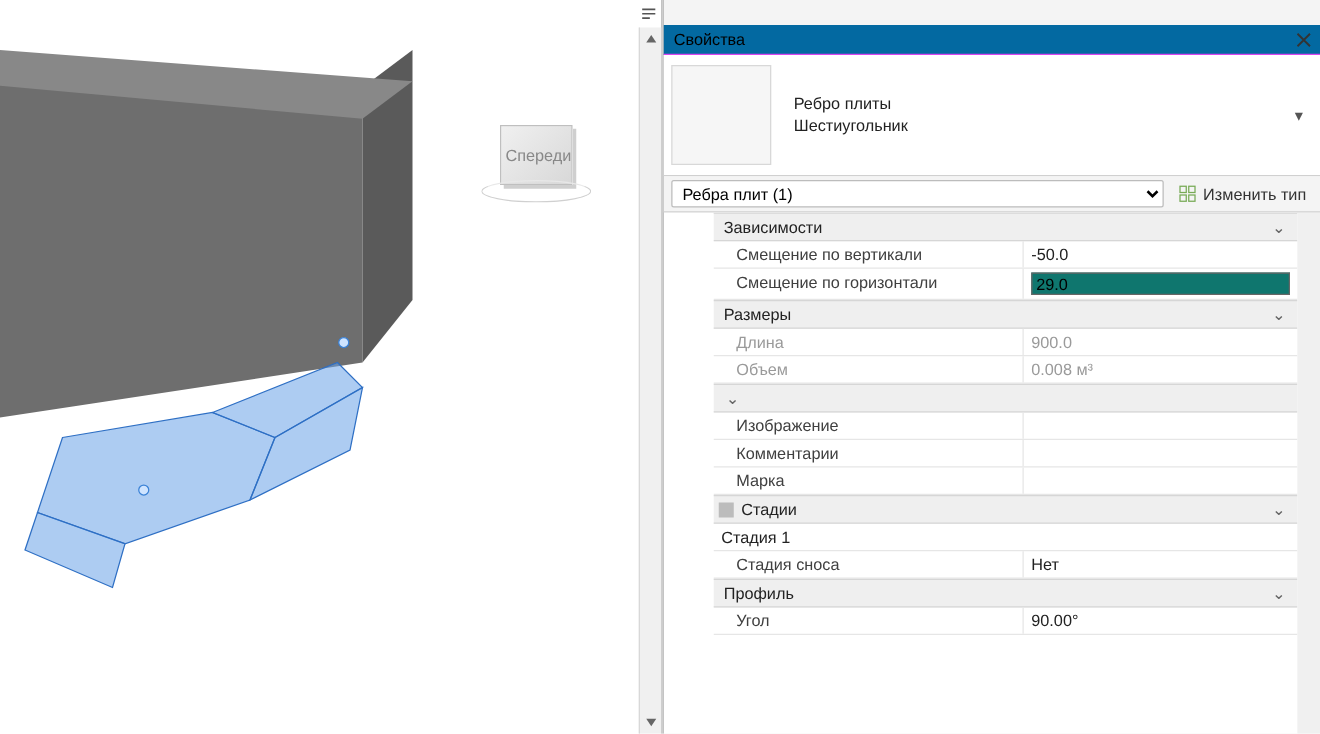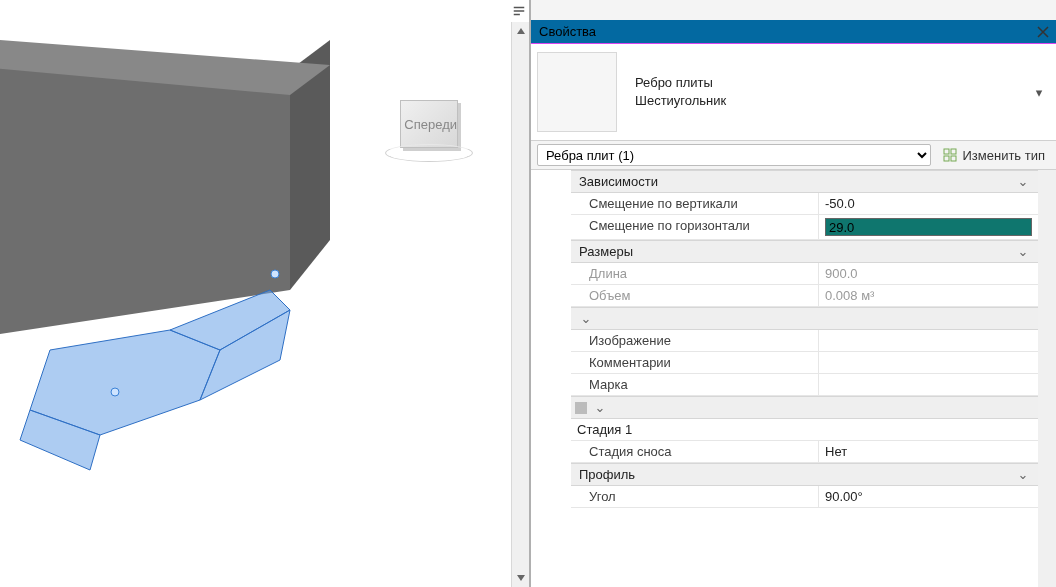--- a/index.html
+++ b/index.html
@@ -180,20 +180,21 @@
         <div class="row">
           <div class="k">Комментарии</div>
           <div class="v plain"></div>
         </div>
         <div class="row">
           <div class="k">Марка</div>
           <div class="v plain"></div>
         </div>
         <div class="group-hdr with-blk">
           <span class="blk"></span>
+          <span class="lbl">Стадии</span>
           <span class="coll">⌄</span>
         </div>
         <div class="row">
           <div class="v plain">Стадия 1</div>
         </div>
         <div class="row">
           <div class="k">Стадия сноса</div>
           <div class="v plain">Нет</div>
         </div>
         <div class="group-hdr">

